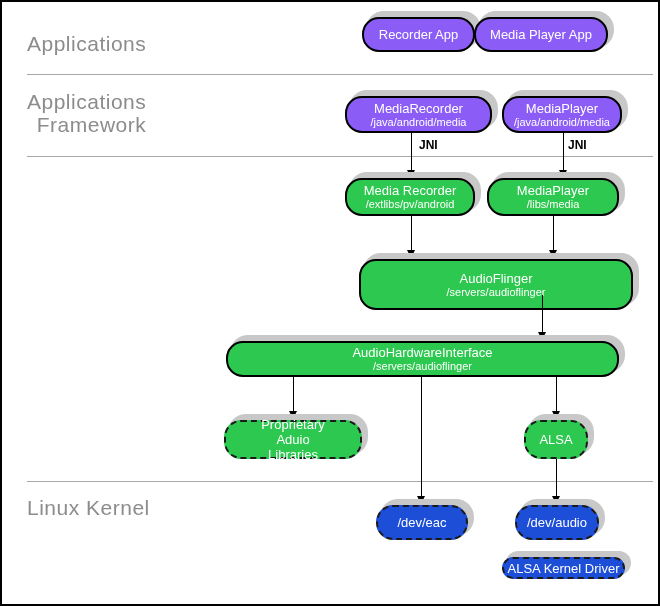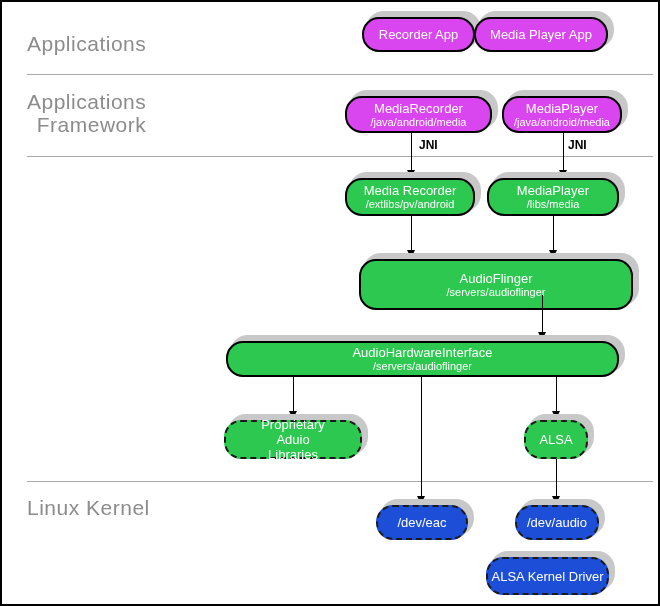--- a/index.html
+++ b/index.html
@@ -32,21 +32,21 @@
     box-sizing:border-box;
     display:flex;flex-direction:column;
     align-items:center;justify-content:center;
     color:#ffffff;
     text-align:center;
     border-radius:17px;
     box-shadow:5px -5px 0 1px #c8c8c8;
   }
   .box .box-title{font-size:13px;line-height:15px;}
   .box .box-sub{font-size:11px;line-height:13px;}
-  .blue{background:#d946ef;border:2px solid #000;}
+  .blue{background:#8b5cf6;border:2px solid #000;}
   .green{background:#2dc84f;border:2px solid #000;}
   .green-dashed{background:#2dc84f;border:2px dashed #1a1a1a;}
   .red-dashed{background:#1d4ed8;border:2px dashed #1a1a1a;}
   .vline{position:absolute;width:1px;background:#000;}
   .ahead{
     position:absolute;width:0;height:0;
     border-left:4px solid transparent;
     border-right:4px solid transparent;
     border-top:8px solid #000;
   }
@@ -144,17 +144,17 @@
 
   <div class="vline" style="left:554px;top:457px;height:39px"></div>
   <div class="ahead" style="left:550px;top:494px"></div>
 
   <div class="box red-dashed" style="left:374px;top:503px;width:92px;height:35px">
     <div class="box-title">/dev/eac</div>
   </div>
   <div class="box red-dashed" style="left:513px;top:503px;width:84px;height:35px">
     <div class="box-title">/dev/audio</div>
   </div>
-  <div class="box red-dashed" style="left:484px;top:555px;width:123px;height:38px">
+  <div class="box red-dashed" style="left:500px;top:555px;width:123px;height:22px">
     <div class="box-title">ALSA Kernel Driver</div>
   </div>
 
 </div>
 
 </body></html>

